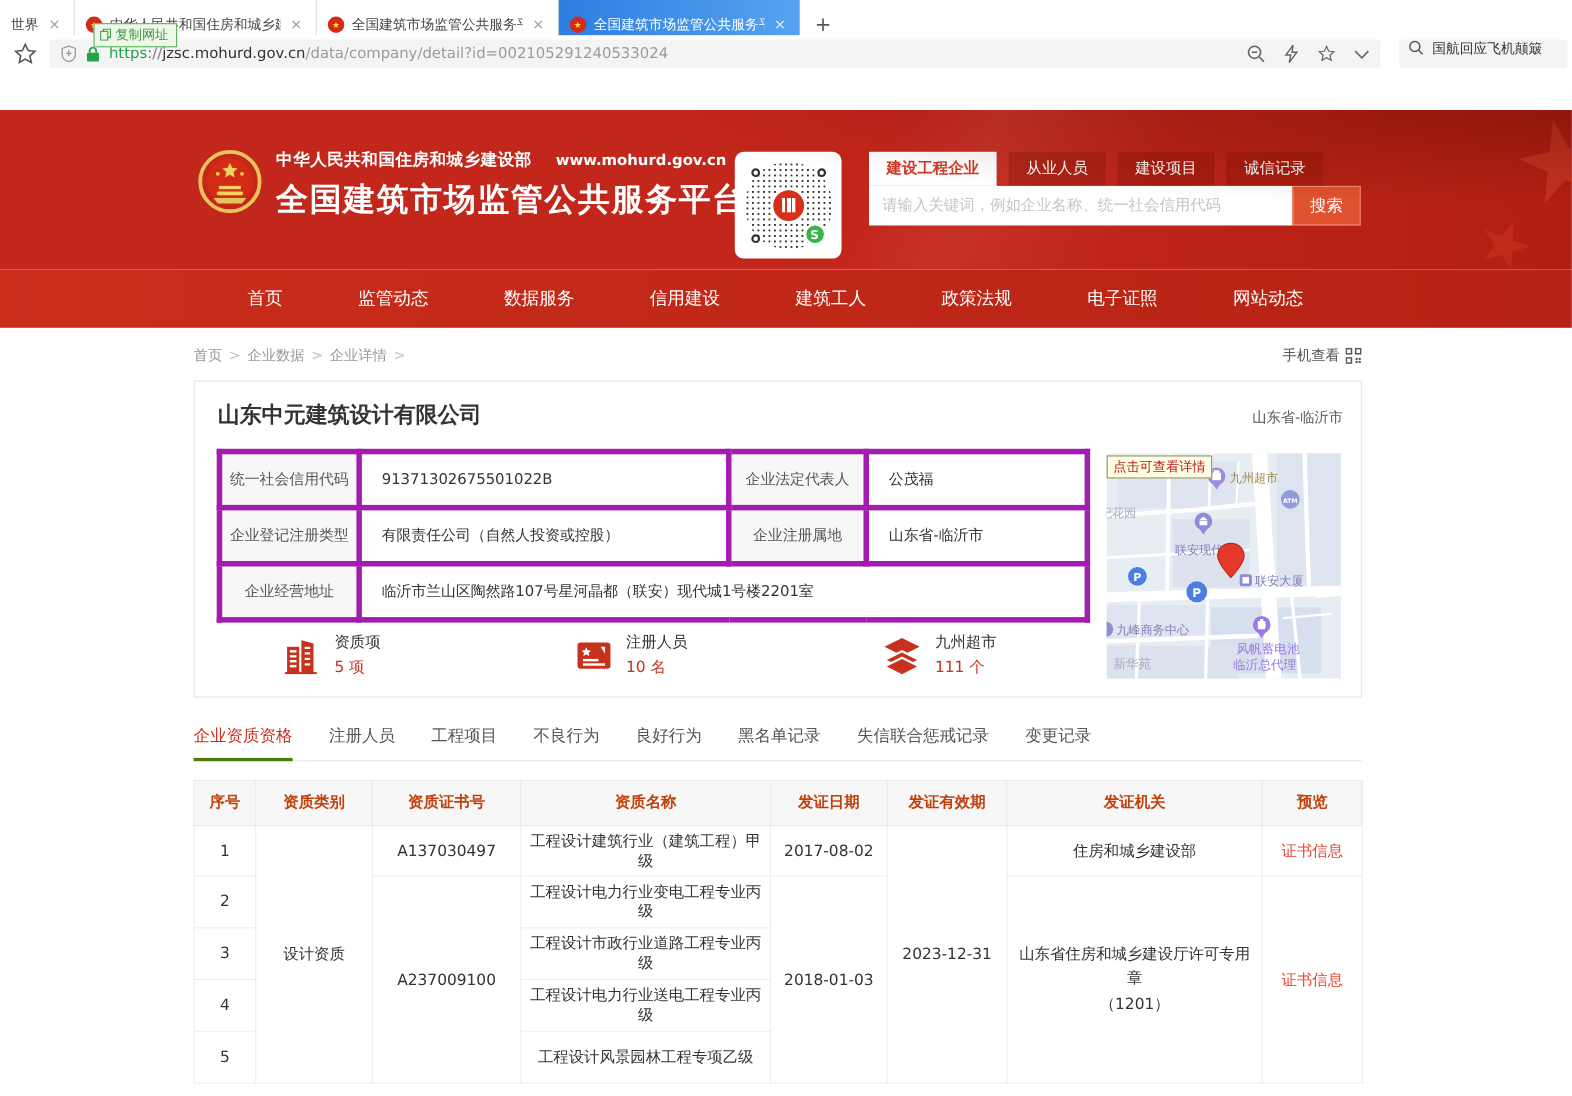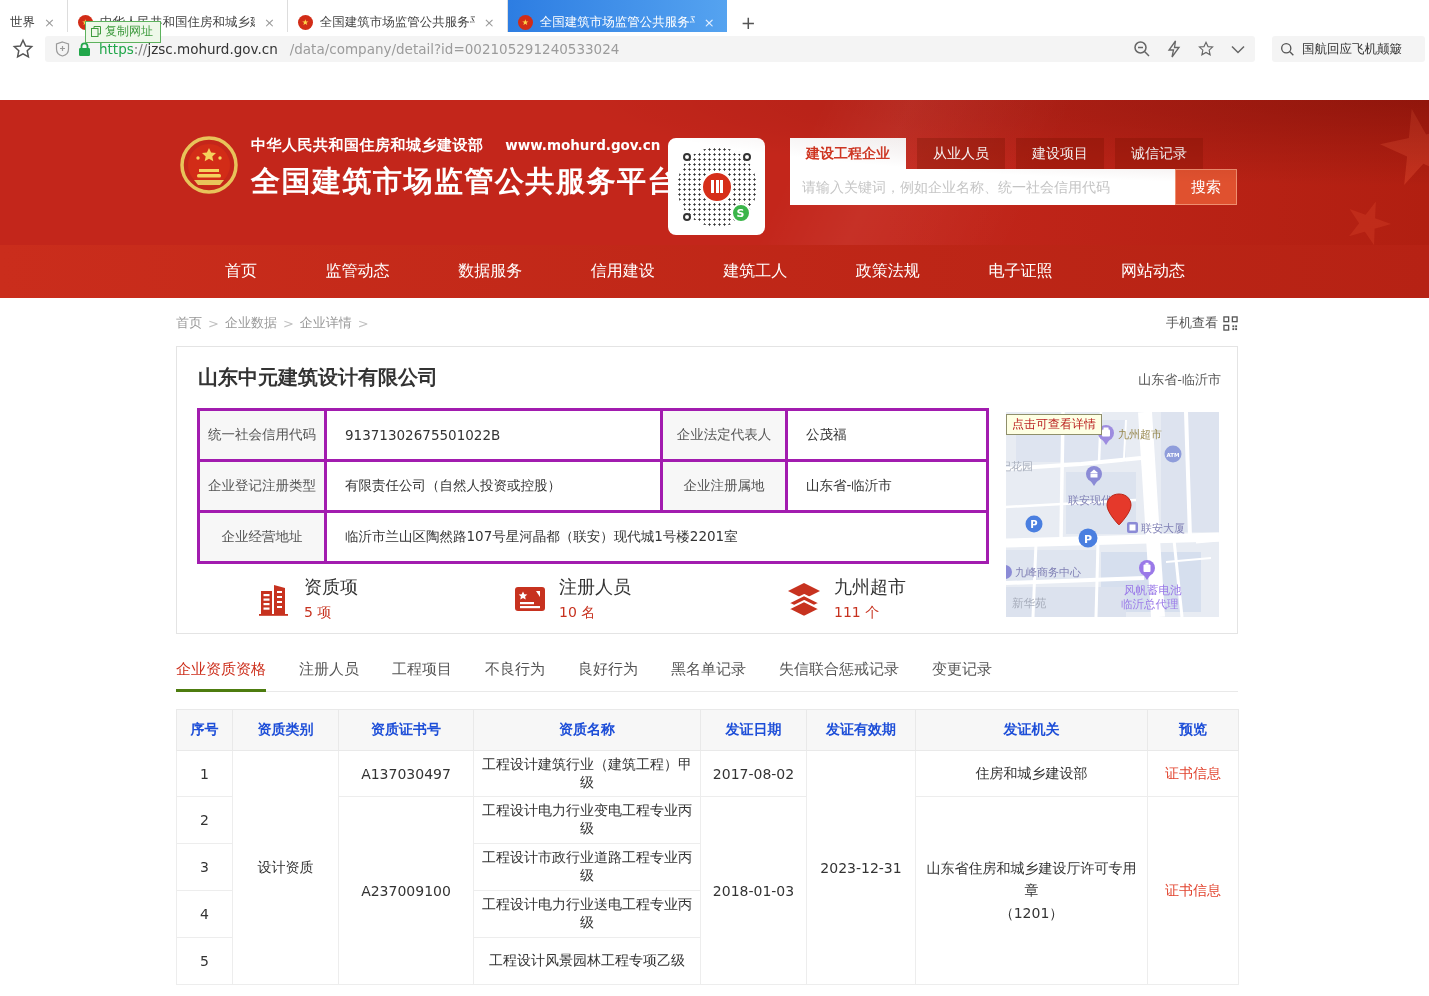--- a/index.html
+++ b/index.html
@@ -19,24 +19,24 @@
   .copy-tip { position:absolute; left:85px; top:21px; z-index:40; background:#eef8e9; border:1px solid #5db25d; color:#3f9b3f; font-size:12px; padding:1px 7px 2px 5px; display:flex; align-items:center; gap:4px; white-space:nowrap; }
 
   .toolbar { position:absolute; top:32px; left:0; width:1429px; height:34px; background:#fff; }
   .bm-star { position:absolute; left:12px; top:6px; width:22px; height:22px; cursor:pointer; }
   .urlbar { position:absolute; left:45px; top:4px; width:1210px; height:26px; background:#f4f4f4; border-radius:3px; display:flex; align-items:center; padding:0 10px; }
   .urlbar .shield { margin-right:8px; }
   .url-text { font-size:13.5px; white-space:nowrap; overflow:hidden; margin-left:8px; flex:1; }
   .u-scheme { color:#21a74a; }
   .u-sep { color:#7c7c7c; }
   .u-domain { color:#333; }
-  .u-path { color:#9b9b9b;margin-left:12px; }
+  .u-path { color:#9b9b9b; }
   .url-icons { display:flex; align-items:center; gap:16px; margin-left:12px; }
   .url-icons .ic { cursor:pointer; display:flex; }
-  .quickbox { position:absolute; left:1272px; top:4px; width:153px; height:26px; background:#f4f4f4; border-radius:3px; display:flex; align-items:center; gap:7px; padding:0 8px; cursor:pointer; }
+  .quickbox { position:absolute; left:1272px; top:4px; width:153px; height:26px; background:#f4f4f4; border-radius:3px; display:flex; align-items:flex-start; gap:7px; padding:0 8px; cursor:pointer; }
   .quickbox .qtext { font-size:12.5px; color:#333; white-space:nowrap; }
 
   
   .site-header { position:absolute; top:100px; left:0; width:1429px; height:145px; background:linear-gradient(90deg,#c3261b 0%,#c3261b 62%,#b11f11 100%); overflow:hidden; }
   .site-header::after { content:""; position:absolute; inset:0; background:linear-gradient(115deg,transparent 55%,rgba(255,255,255,.05) 61%,transparent 72%), radial-gradient(ellipse at 100% 0%, rgba(70,0,0,.30), transparent 42%); pointer-events:none; }
   .deco-star { position:absolute; background:rgba(225,75,48,.55); clip-path:polygon(50% 0%,61% 35%,98% 35%,68% 57%,79% 91%,50% 70%,21% 91%,32% 57%,2% 35%,39% 35%); }
   .star1 { width:120px; height:120px; left:1255px; top:150px; transform:rotate(14deg); }
   .star2 { width:80px; height:80px; left:1380px; top:8px; transform:rotate(-12deg); opacity:.8; }
   .star3 { width:46px; height:46px; left:1345px; top:100px; transform:rotate(20deg); opacity:.5; }
 
@@ -71,37 +71,37 @@
   .crumbs { color:#999; display:flex; gap:6px; align-items:center; }
   .crumbs a { color:#999; text-decoration:none; cursor:pointer; }
   .crumb-sep { color:#c0c0c0; }
   .mobile-view { display:flex; align-items:center; gap:5px; color:#555; cursor:pointer; }
 
   .company-card { margin-top:14px; border:1px solid #e4e4e4; height:288px; position:relative; background:#fff; }
   .company-title { position:absolute; left:21px; top:17px; font-size:20px; font-weight:bold; color:#333; }
   .company-region { position:absolute; right:16px; top:24px; font-size:13px; color:#555; }
 
   table.infotbl { border-collapse:collapse; position:absolute; left:20px; top:61px; width:789px; table-layout:fixed; }
-  table.infotbl td { border:3px solid #a21caf; height:51px; font-size:13.5px; color:#333; padding:0 0 0 18px; }
+  table.infotbl td { border:5px solid #a21caf; height:51px; font-size:13.5px; color:#333; padding:0 0 0 18px; }
   table.infotbl td.lbl { background:#f7f7f7; color:#555; text-align:center; padding:0 6px; }
 
   .stats { position:absolute; left:20px; top:228px; width:789px; display:flex; justify-content:space-between; padding:0 80px 0 60px; }
   .stat { display:flex; gap:11px; align-items:center; cursor:pointer; }
-  .stat .st-label { font-size:18px; color:#333; }
+  .stat .st-label { font-size:14px; color:#333; }
   .stat .st-value { font-size:14px; color:#c7321f; margin-top:5px; }
 
   .mapbox { position:absolute; right:18px; top:65px; width:213px; height:205px; cursor:pointer; }
   .map-tip { position:absolute; left:0; top:2px; background:#feffe3; border:1px solid #8f8f6b; font-size:12px; color:#b91c1c; padding:1px 5px; white-space:nowrap; z-index:5; }
 
   .detail-tabs { margin-top:26px; display:flex; gap:33px; border-bottom:1px solid #e9e9e9; }
   .dtab { font-size:15px; color:#555; padding-bottom:10px; cursor:pointer; white-space:nowrap; }
   .dtab.active { color:#cd2f1c; border-bottom:3px solid #4d7c0f; margin-bottom:-1px; }
 
   table.qualtbl { border-collapse:collapse; margin-top:17px; width:1062px; table-layout:fixed; }
-  table.qualtbl th { background:#f7f7f7; border:1px solid #e9e9e9; height:41px; font-size:14px; color:#1d4ed8; font-weight:bold; }
+  table.qualtbl th { background:#f7f7f7; border:1px solid #e9e9e9; height:41px; font-size:14px; color:#c2410c; font-weight:bold; }
   table.qualtbl td { border:1px solid #ededed; height:46px; font-size:14px; color:#333; text-align:center; padding:2px 4px; }
   td.auth-cell { white-space:pre-line; line-height:1.6; }
   .cert-link { color:#e2442f; cursor:pointer; }
 
   svg text { font-family:inherit; }
 </style>
 </head>
 <body>
 
 <div class="tabbar">

